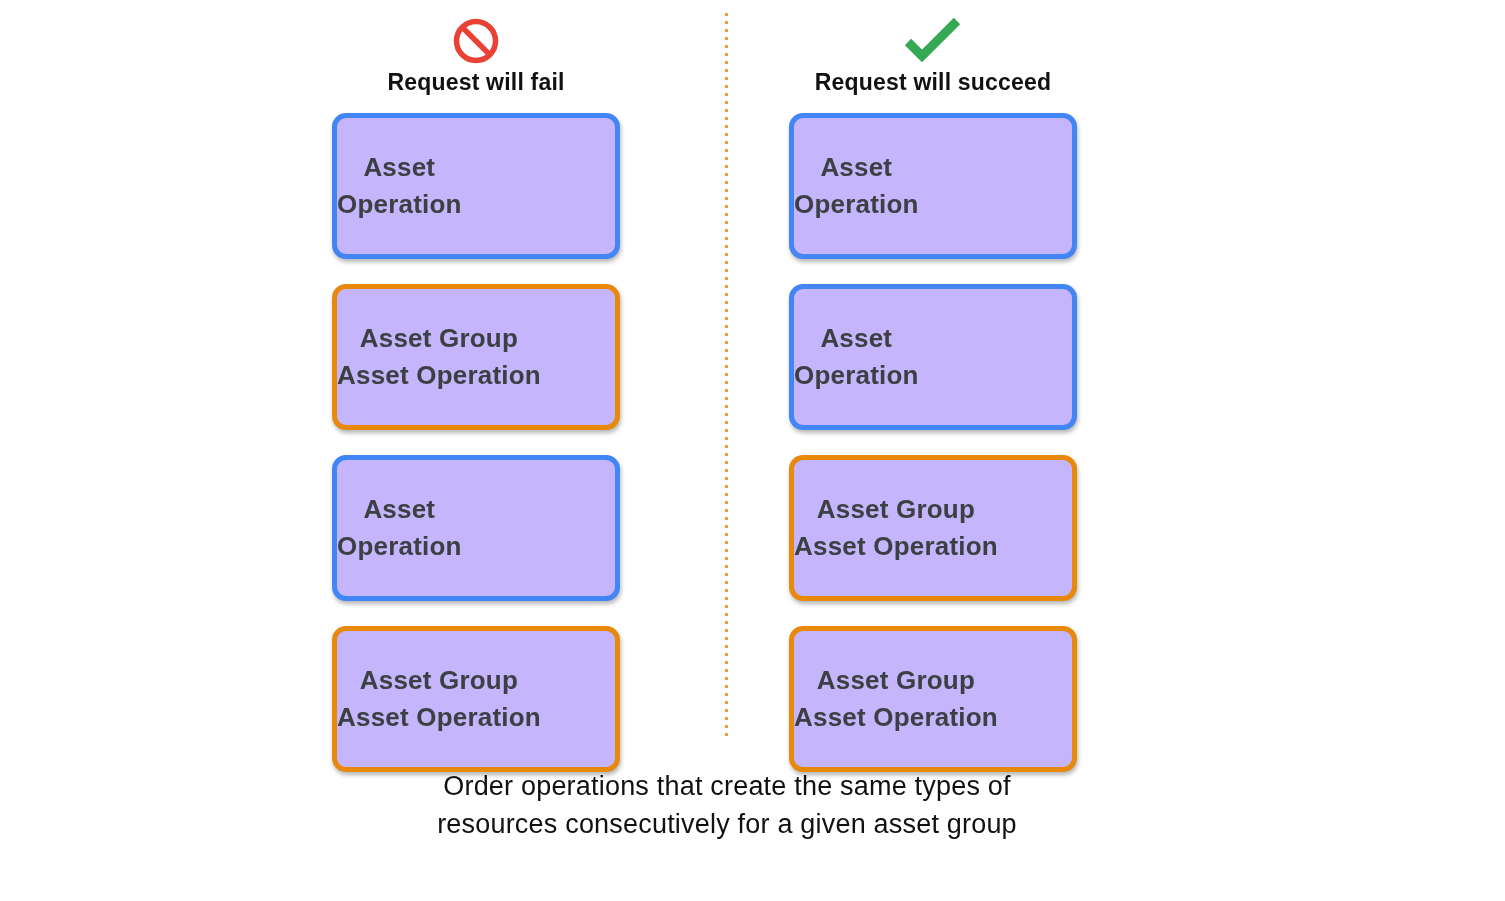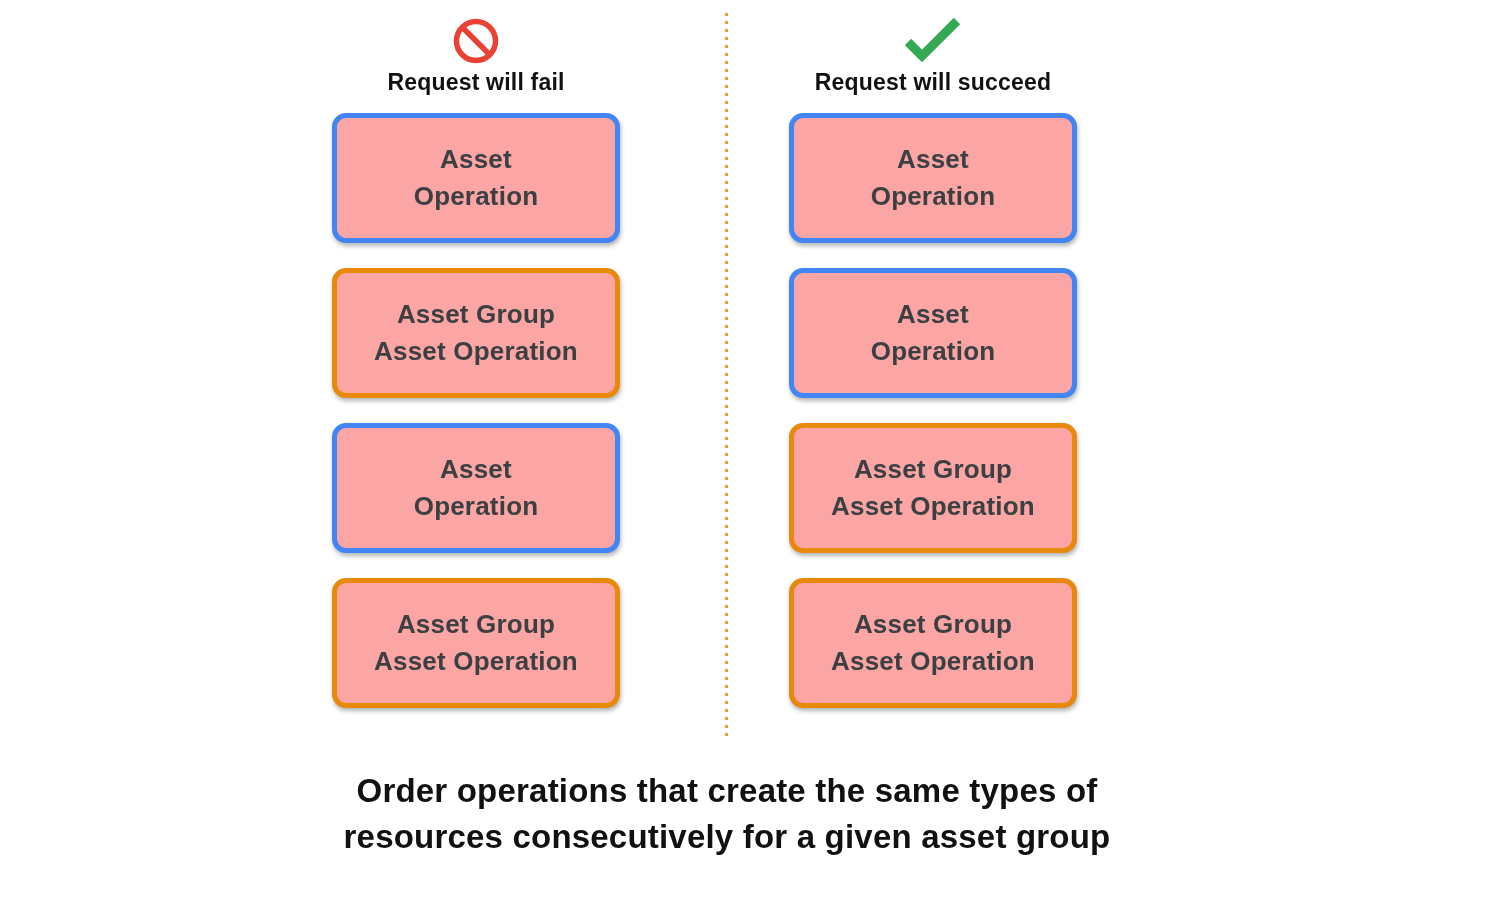--- a/index.html
+++ b/index.html
@@ -40,28 +40,27 @@
     letter-spacing: 0.2px;
     white-space: nowrap;
   }
   .boxes {
     margin-top: 17px;
     display: flex;
     flex-direction: column;
   }
   .op-box {
     width: 288px;
-    height: 130px;
+    height: 146px;
     box-sizing: border-box;
     border-radius: 14px;
-    background: #fca5a5;
+    background: #c4b5fd;
     border: 5px solid transparent;
     display: flex;
     align-items: center;
-    justify-content: center;
     text-align: center;
     margin-bottom: 25px;
     box-shadow: 1px 3px 4px rgba(60, 64, 67, 0.38);
   }
   .op-box:last-child { margin-bottom: 0; }
   .box-blue { border-color: #4285F4; }
   .box-orange { border-color: #E8890C; }
   .op-label {
     font-size: 26px;
     font-weight: 700;
@@ -81,22 +80,22 @@
       #EE9D3D 0px, #EE9D3D 3px,
       transparent 3px, transparent 8px
     );
   }
   .caption {
     position: absolute;
     left: 127px;
     top: 768px;
     width: 1200px;
     text-align: center;
-    font-size: 33px;
-    font-weight: 700;
+    font-size: 27px;
+    font-weight: 400;
     line-height: 1.4;
     color: #111111;
     white-space: pre-line;
     letter-spacing: 0.2px;
   }
   .prohibited-svg, .check-svg { display: block; }
 </style>
 </head>
 <body>
 

